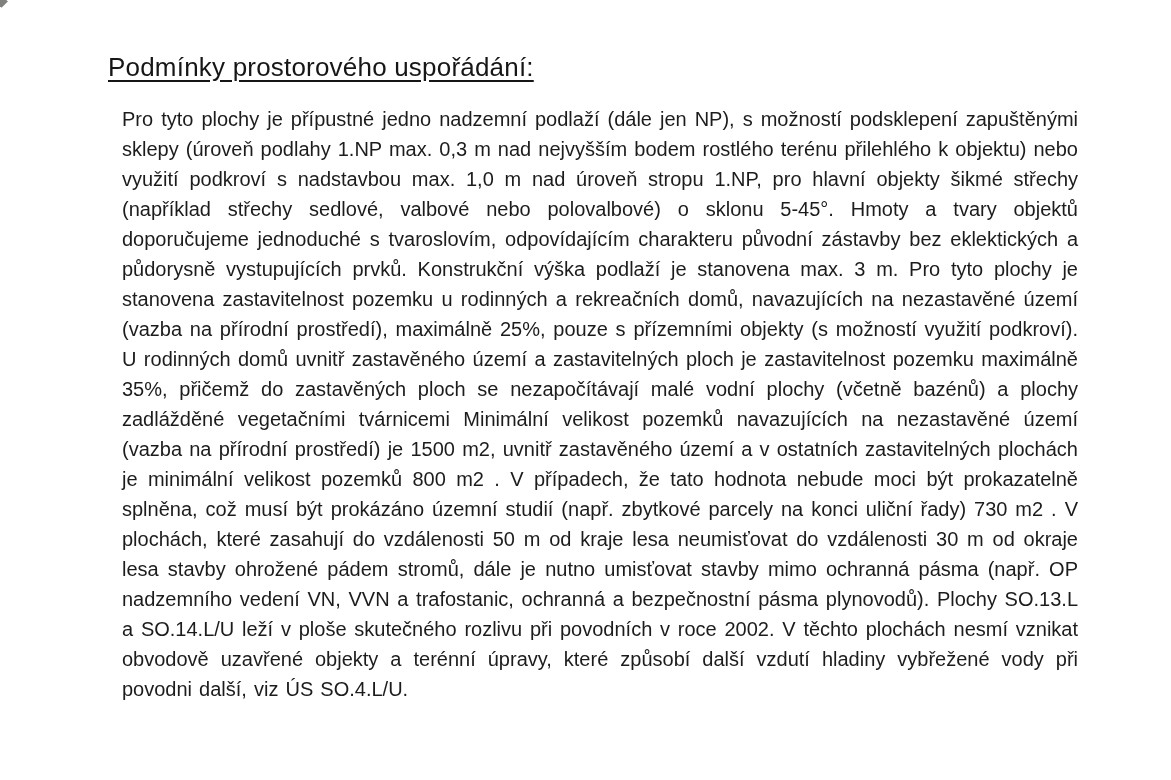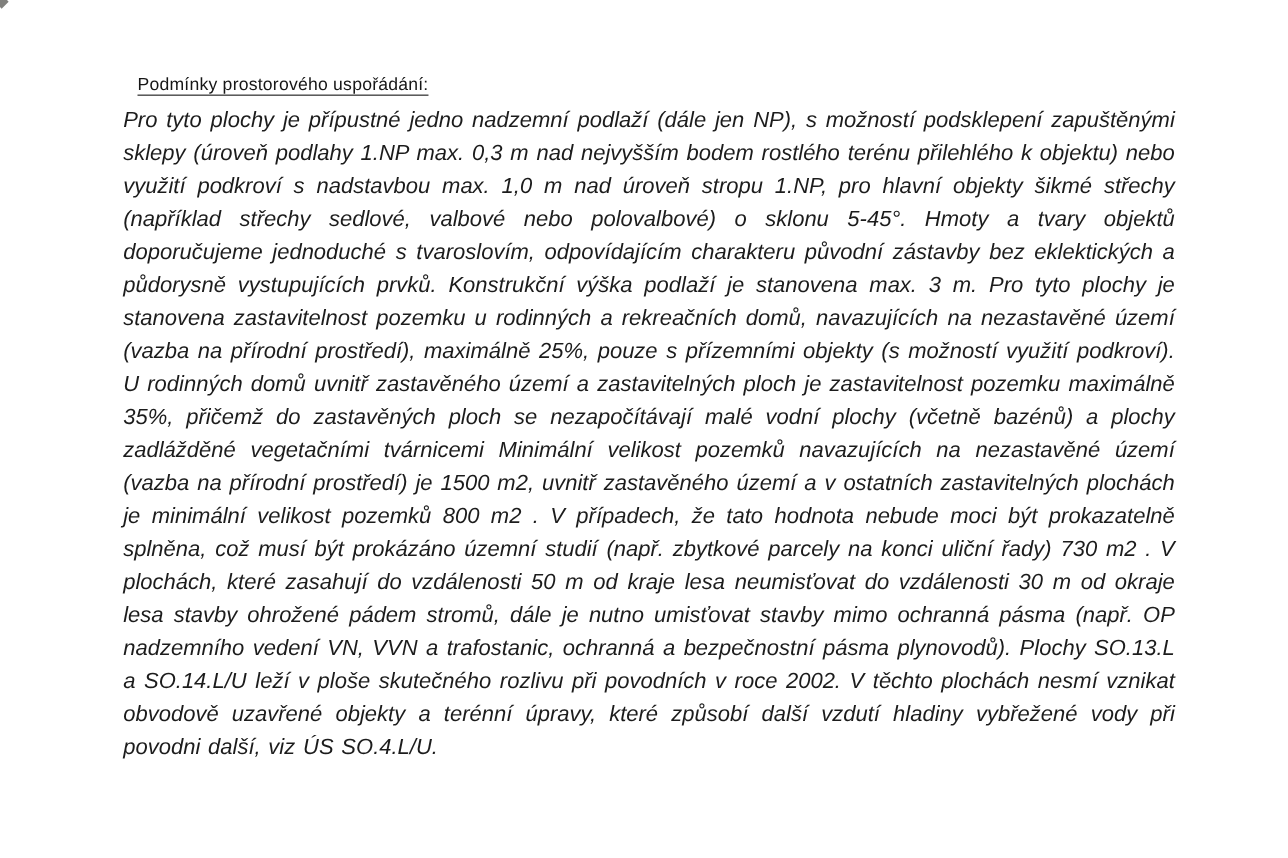--- a/index.html
+++ b/index.html
@@ -23,40 +23,39 @@
     width: 9px;
     height: 9px;
     background: #6a6a66;
     transform: rotate(45deg);
     opacity: 0.85;
   }
   .doc-title {
     position: absolute;
     left: 108px;
     top: 52px;
-    margin: 17px;
-    font-size: 16px;
+    margin: 0;
+    font-size: 26px;
     font-weight: 500;
     letter-spacing: 0.2px;
     text-decoration: underline;
     text-underline-offset: 4px;
     color: #161616;
   }
   .doc-paragraph {
     position: absolute;
     left: 108px;
     top: 90px;
     width: 956px;
-    margin: 4px;
+    margin: 14px;
     font-size: 20px;
     line-height: 30px;
     word-spacing: 1.5px;
     text-align: justify;
     color: #1c1c1c;
-    font-style: italic;
   }
 </style>
 </head>
 <body>
 
 <div class="page">
   <div class="scan-artifact"></div>
   <h1 class="doc-title">Podmínky prostorového uspořádání:</h1>
   <p class="doc-paragraph">Pro tyto plochy je přípustné jedno nadzemní podlaží (dále jen NP), s možností podsklepení zapuštěnými sklepy (úroveň podlahy 1.NP max. 0,3 m nad nejvyšším bodem rostlého terénu přilehlého k objektu) nebo využití podkroví s nadstavbou max. 1,0 m nad úroveň stropu 1.NP, pro hlavní objekty šikmé střechy (například střechy sedlové, valbové nebo polovalbové) o sklonu 5-45°. Hmoty a tvary objektů doporučujeme jednoduché s tvaroslovím, odpovídajícím charakteru původní zástavby bez eklektických a půdorysně vystupujících prvků. Konstrukční výška podlaží je stanovena max. 3 m. Pro tyto plochy je stanovena zastavitelnost pozemku u rodinných a rekreačních domů, navazujících na nezastavěné území (vazba na přírodní prostředí), maximálně 25%, pouze s přízemními objekty (s možností využití podkroví). U rodinných domů uvnitř zastavěného území a zastavitelných ploch je zastavitelnost pozemku maximálně 35%, přičemž do zastavěných ploch se nezapočítávají malé vodní plochy (včetně bazénů) a plochy zadlážděné vegetačními tvárnicemi Minimální velikost pozemků navazujících na nezastavěné území (vazba na přírodní prostředí) je 1500 m2, uvnitř zastavěného území a v ostatních zastavitelných plochách je minimální velikost pozemků 800 m2 . V případech, že tato hodnota nebude moci být prokazatelně splněna, což musí být prokázáno územní studií (např. zbytkové parcely na konci uliční řady) 730 m2 . V plochách, které zasahují do vzdálenosti 50 m od kraje lesa neumisťovat do vzdálenosti 30 m od okraje lesa stavby ohrožené pádem stromů, dále je nutno umisťovat stavby mimo ochranná pásma (např. OP nadzemního vedení VN, VVN a trafostanic, ochranná a bezpečnostní pásma plynovodů). Plochy SO.13.L a SO.14.L/U leží v ploše skutečného rozlivu při povodních v roce 2002. V těchto plochách nesmí vznikat obvodově uzavřené objekty a terénní úpravy, které způsobí další vzdutí hladiny vybřežené vody při povodni další, viz ÚS SO.4.L/U.</p>
 </div>

